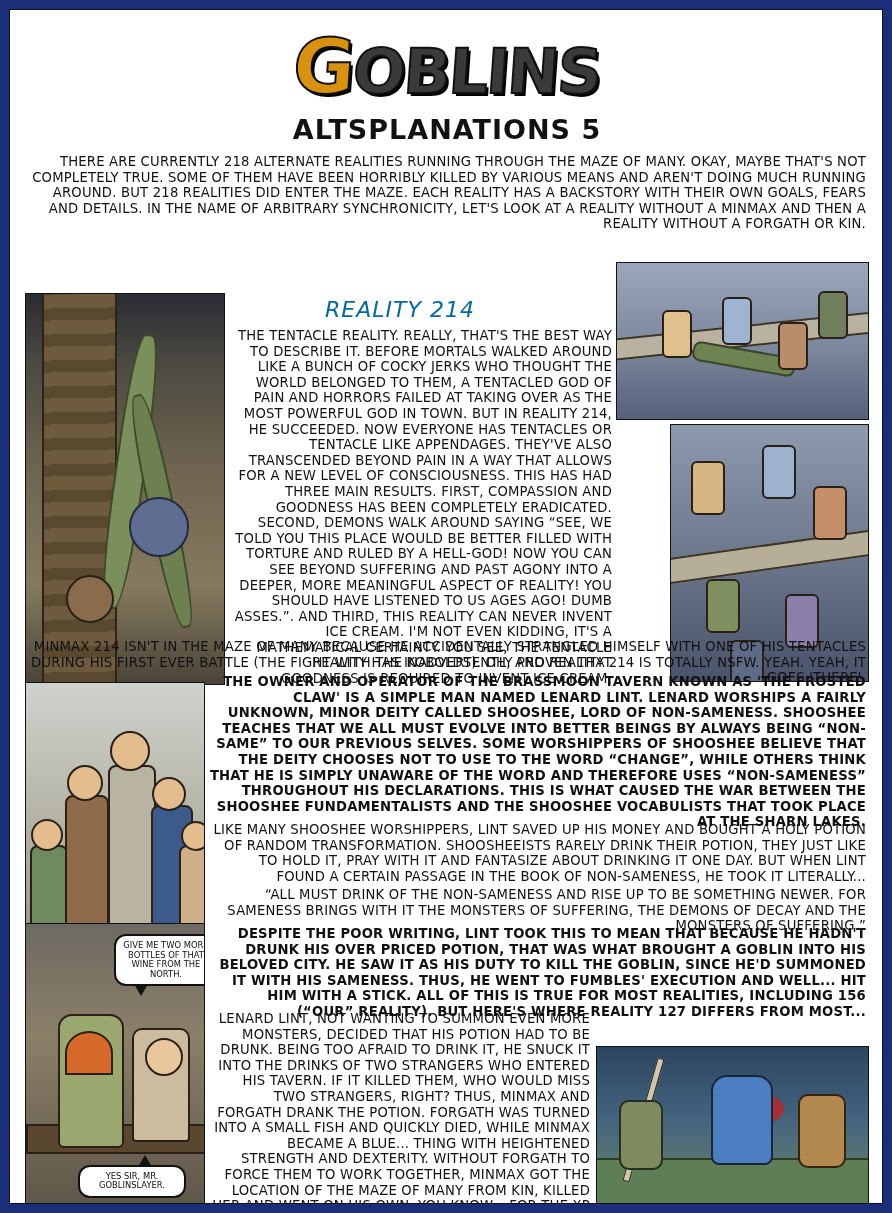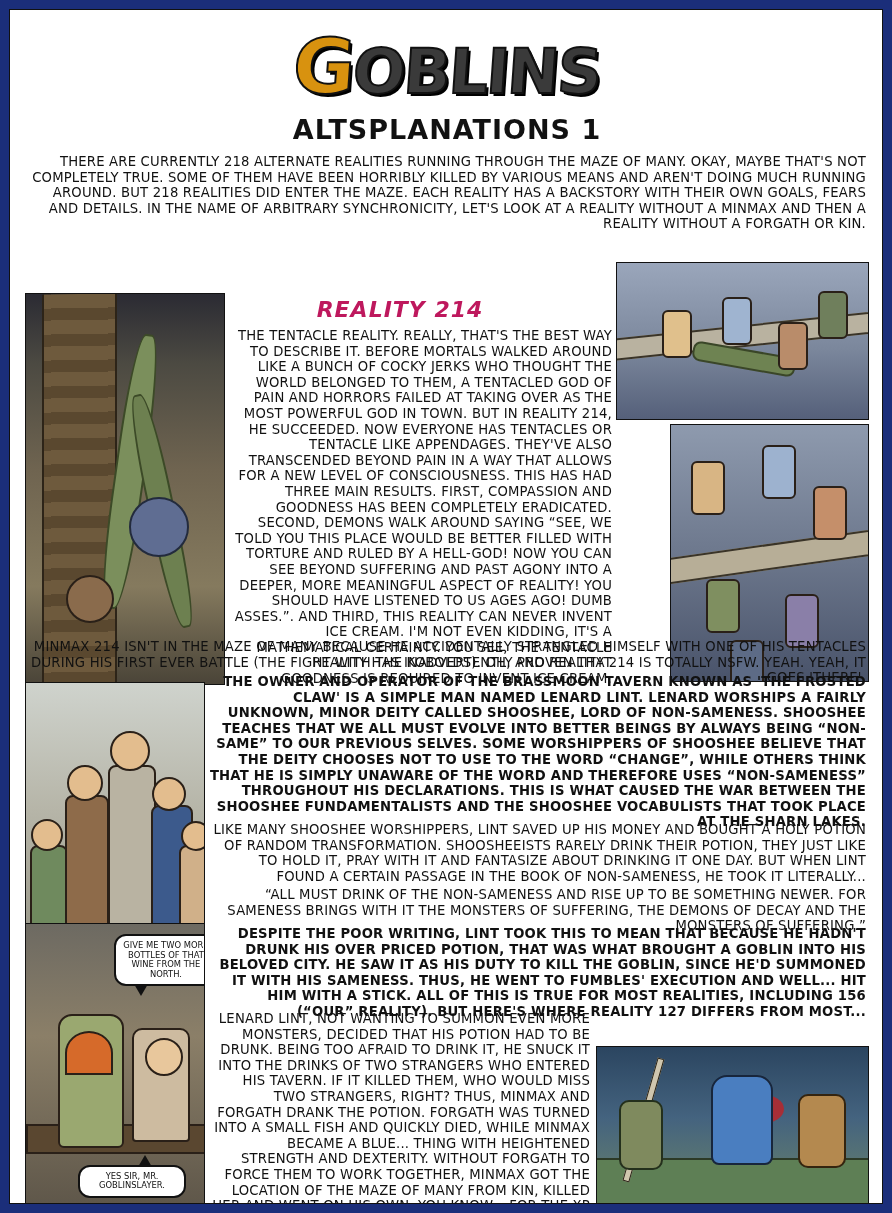--- a/index.html
+++ b/index.html
@@ -58,22 +58,22 @@
   .para{
     color:#111;
     font-size:13.2px;
     line-height:15.6px;
     letter-spacing:0.2px;
     text-transform:uppercase;
     font-family:"DejaVu Sans", sans-serif;
   }
   .center{text-align:right;}
   .sect-title{
-    font-size:22px;font-weight:bold;font-style:italic;
-    text-align:center;color:#be185d;letter-spacing:1px;
+    font-size:22px;font-weight:normal;font-style:italic;
+    text-align:center;color:#0369a1;letter-spacing:1px;
     font-family:"DejaVu Sans", sans-serif;
     text-transform:uppercase;
   }
   
   #intro{
     position:absolute;left:18px;top:144px;width:838px;
   }
   
   #r214-title{position:absolute;left:180px;top:287px;width:420px;}
   #r214-body{position:absolute;left:222px;top:318px;width:380px;}
@@ -189,21 +189,21 @@
 </style>
 </head>
 <body>
 
 <div id="page">
   <div id="sheet">
 
     <div class="logo-wrap">
       <div class="logo"><span class="g">G</span><span>OBLINS</span></div>
     </div>
-    <div class="title2">ALTSPLANATIONS 1</div>
+    <div class="title2">ALTSPLANATIONS 5</div>
 
     <div id="intro" class="para center">THERE ARE CURRENTLY 218 ALTERNATE REALITIES RUNNING THROUGH THE MAZE OF MANY. OKAY, MAYBE THAT'S NOT COMPLETELY TRUE. SOME OF THEM HAVE BEEN HORRIBLY KILLED BY VARIOUS MEANS AND AREN'T DOING MUCH RUNNING AROUND. BUT 218 REALITIES DID ENTER THE MAZE. EACH REALITY HAS A BACKSTORY WITH THEIR OWN GOALS, FEARS AND DETAILS. IN THE NAME OF ARBITRARY SYNCHRONICITY, LET'S LOOK AT A REALITY WITHOUT A MINMAX AND THEN A REALITY WITHOUT A FORGATH OR KIN.</div>
 
     <div class="panel" id="p1">
       <div class="bg"></div>
       <div class="wood"></div>
       <div class="tent1"></div>
       <div class="tent2"></div>
       <div class="blob"></div>
       <div class="blob2"></div>

